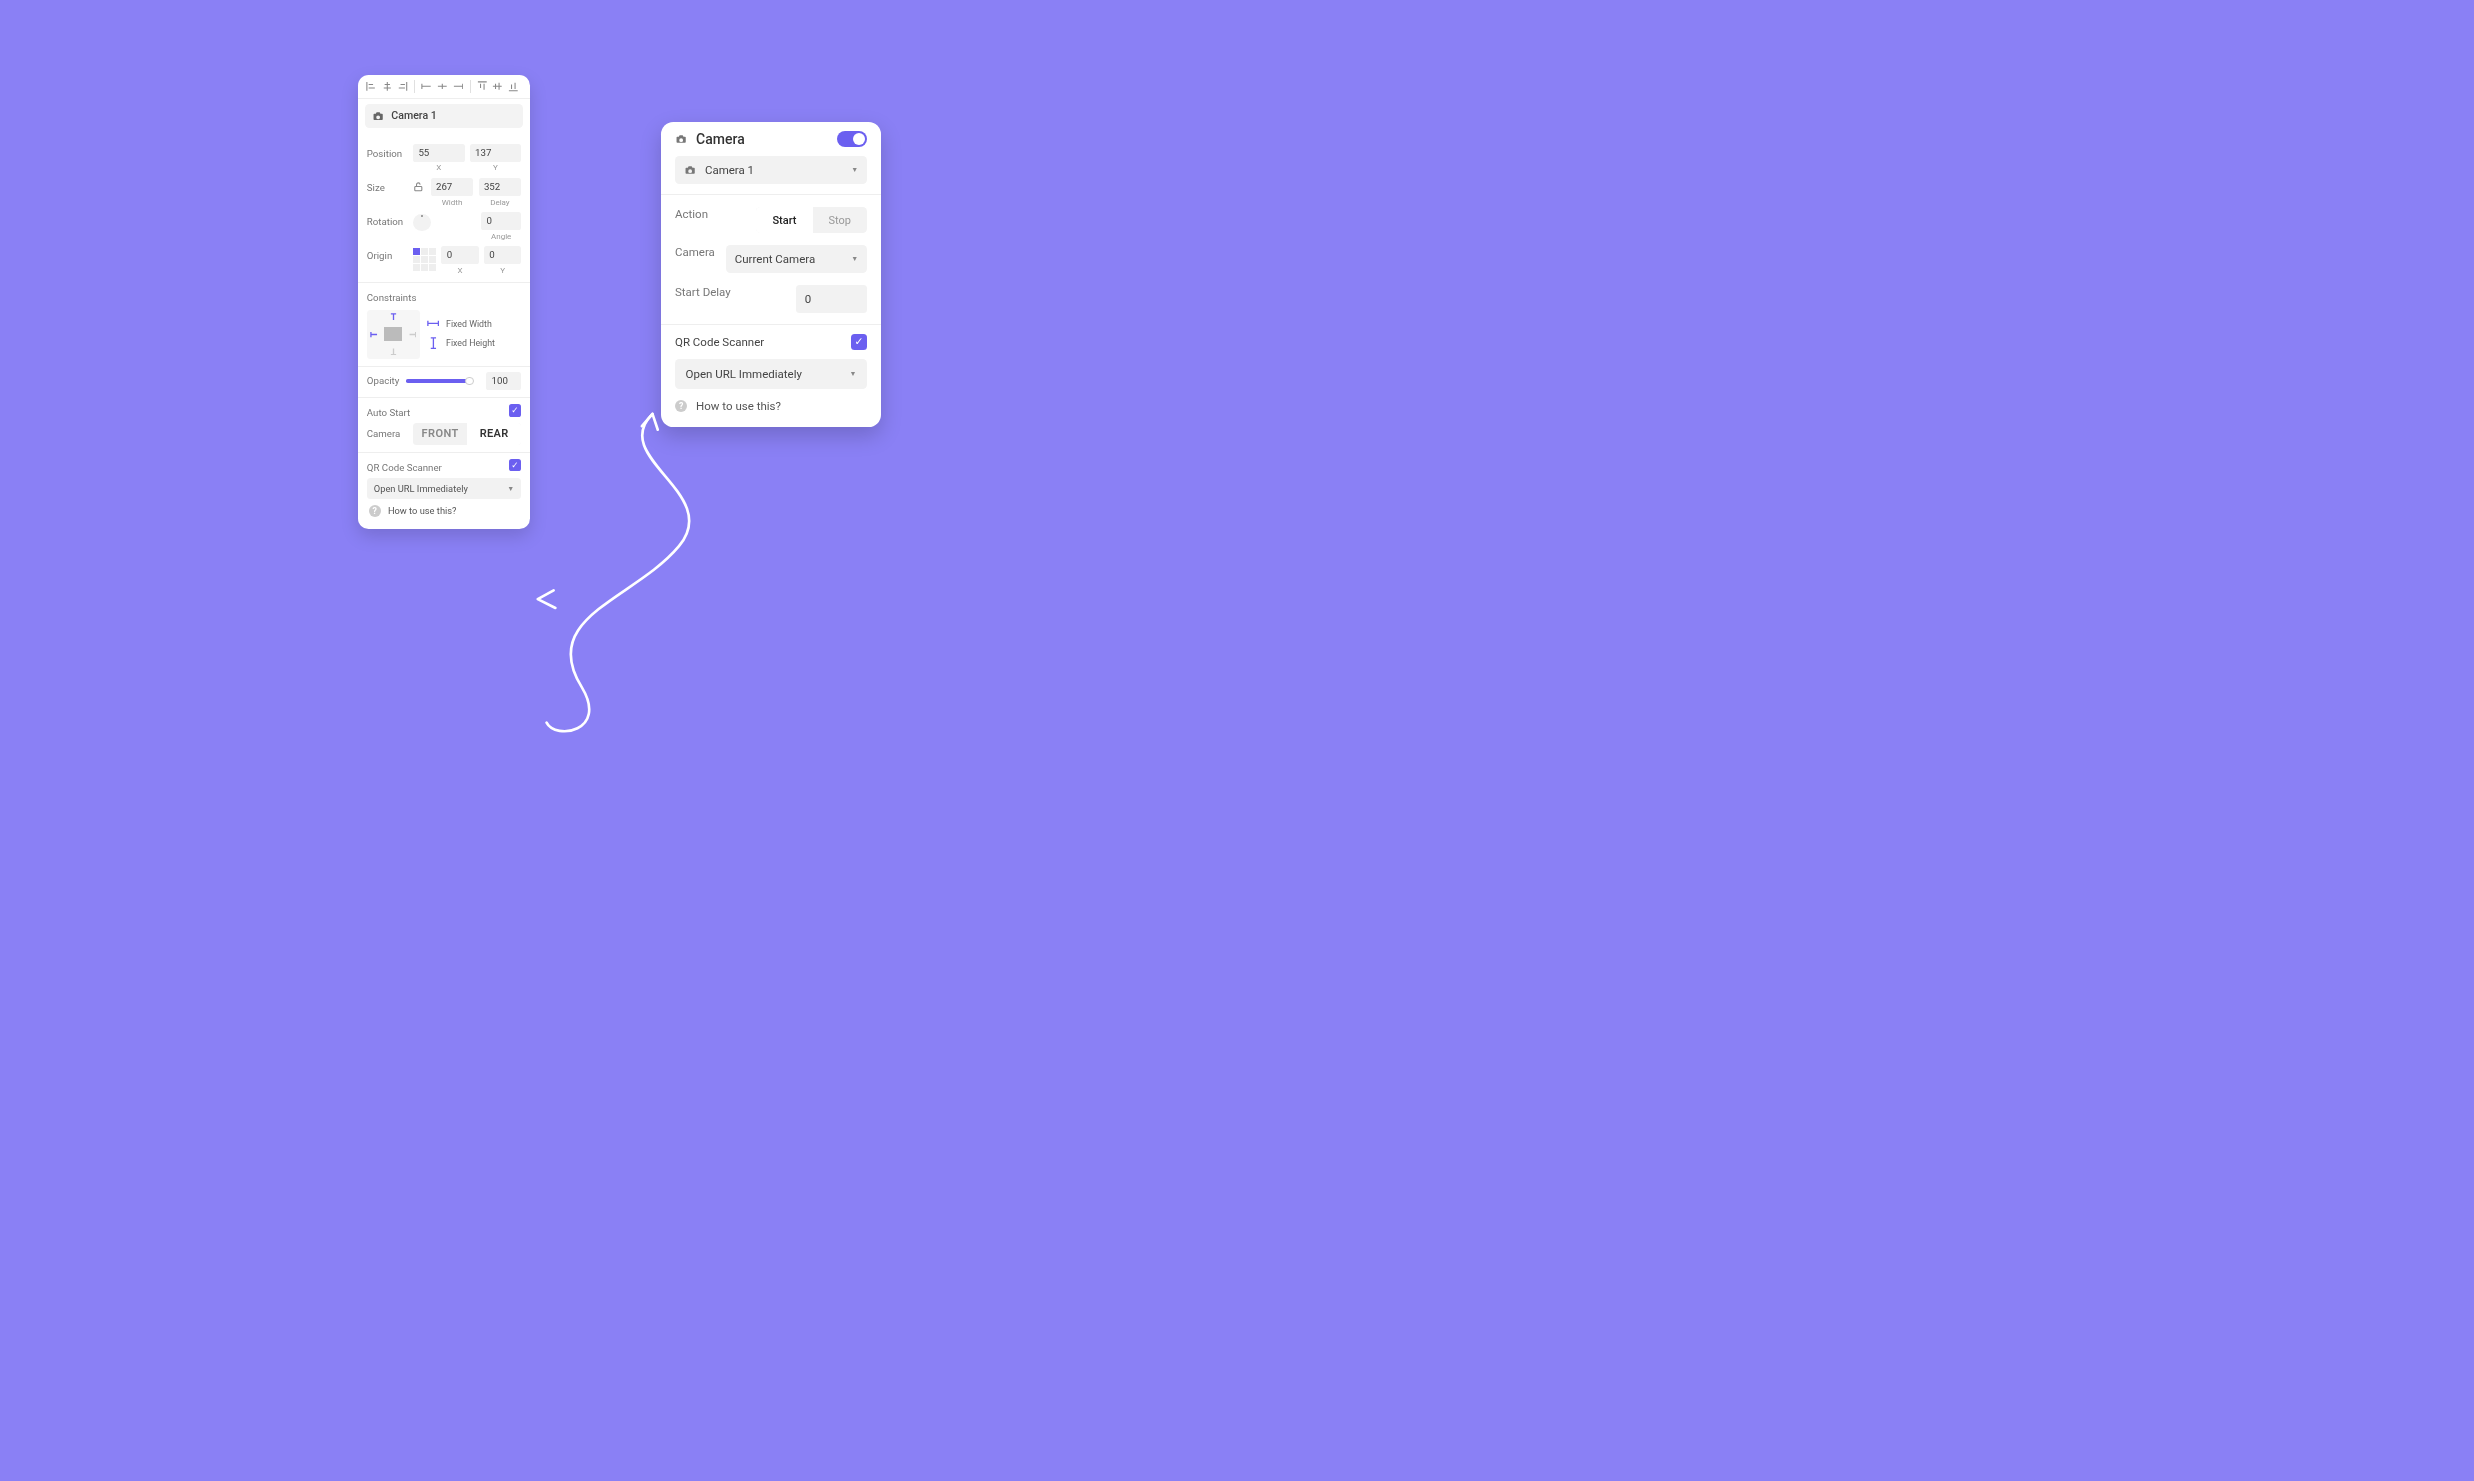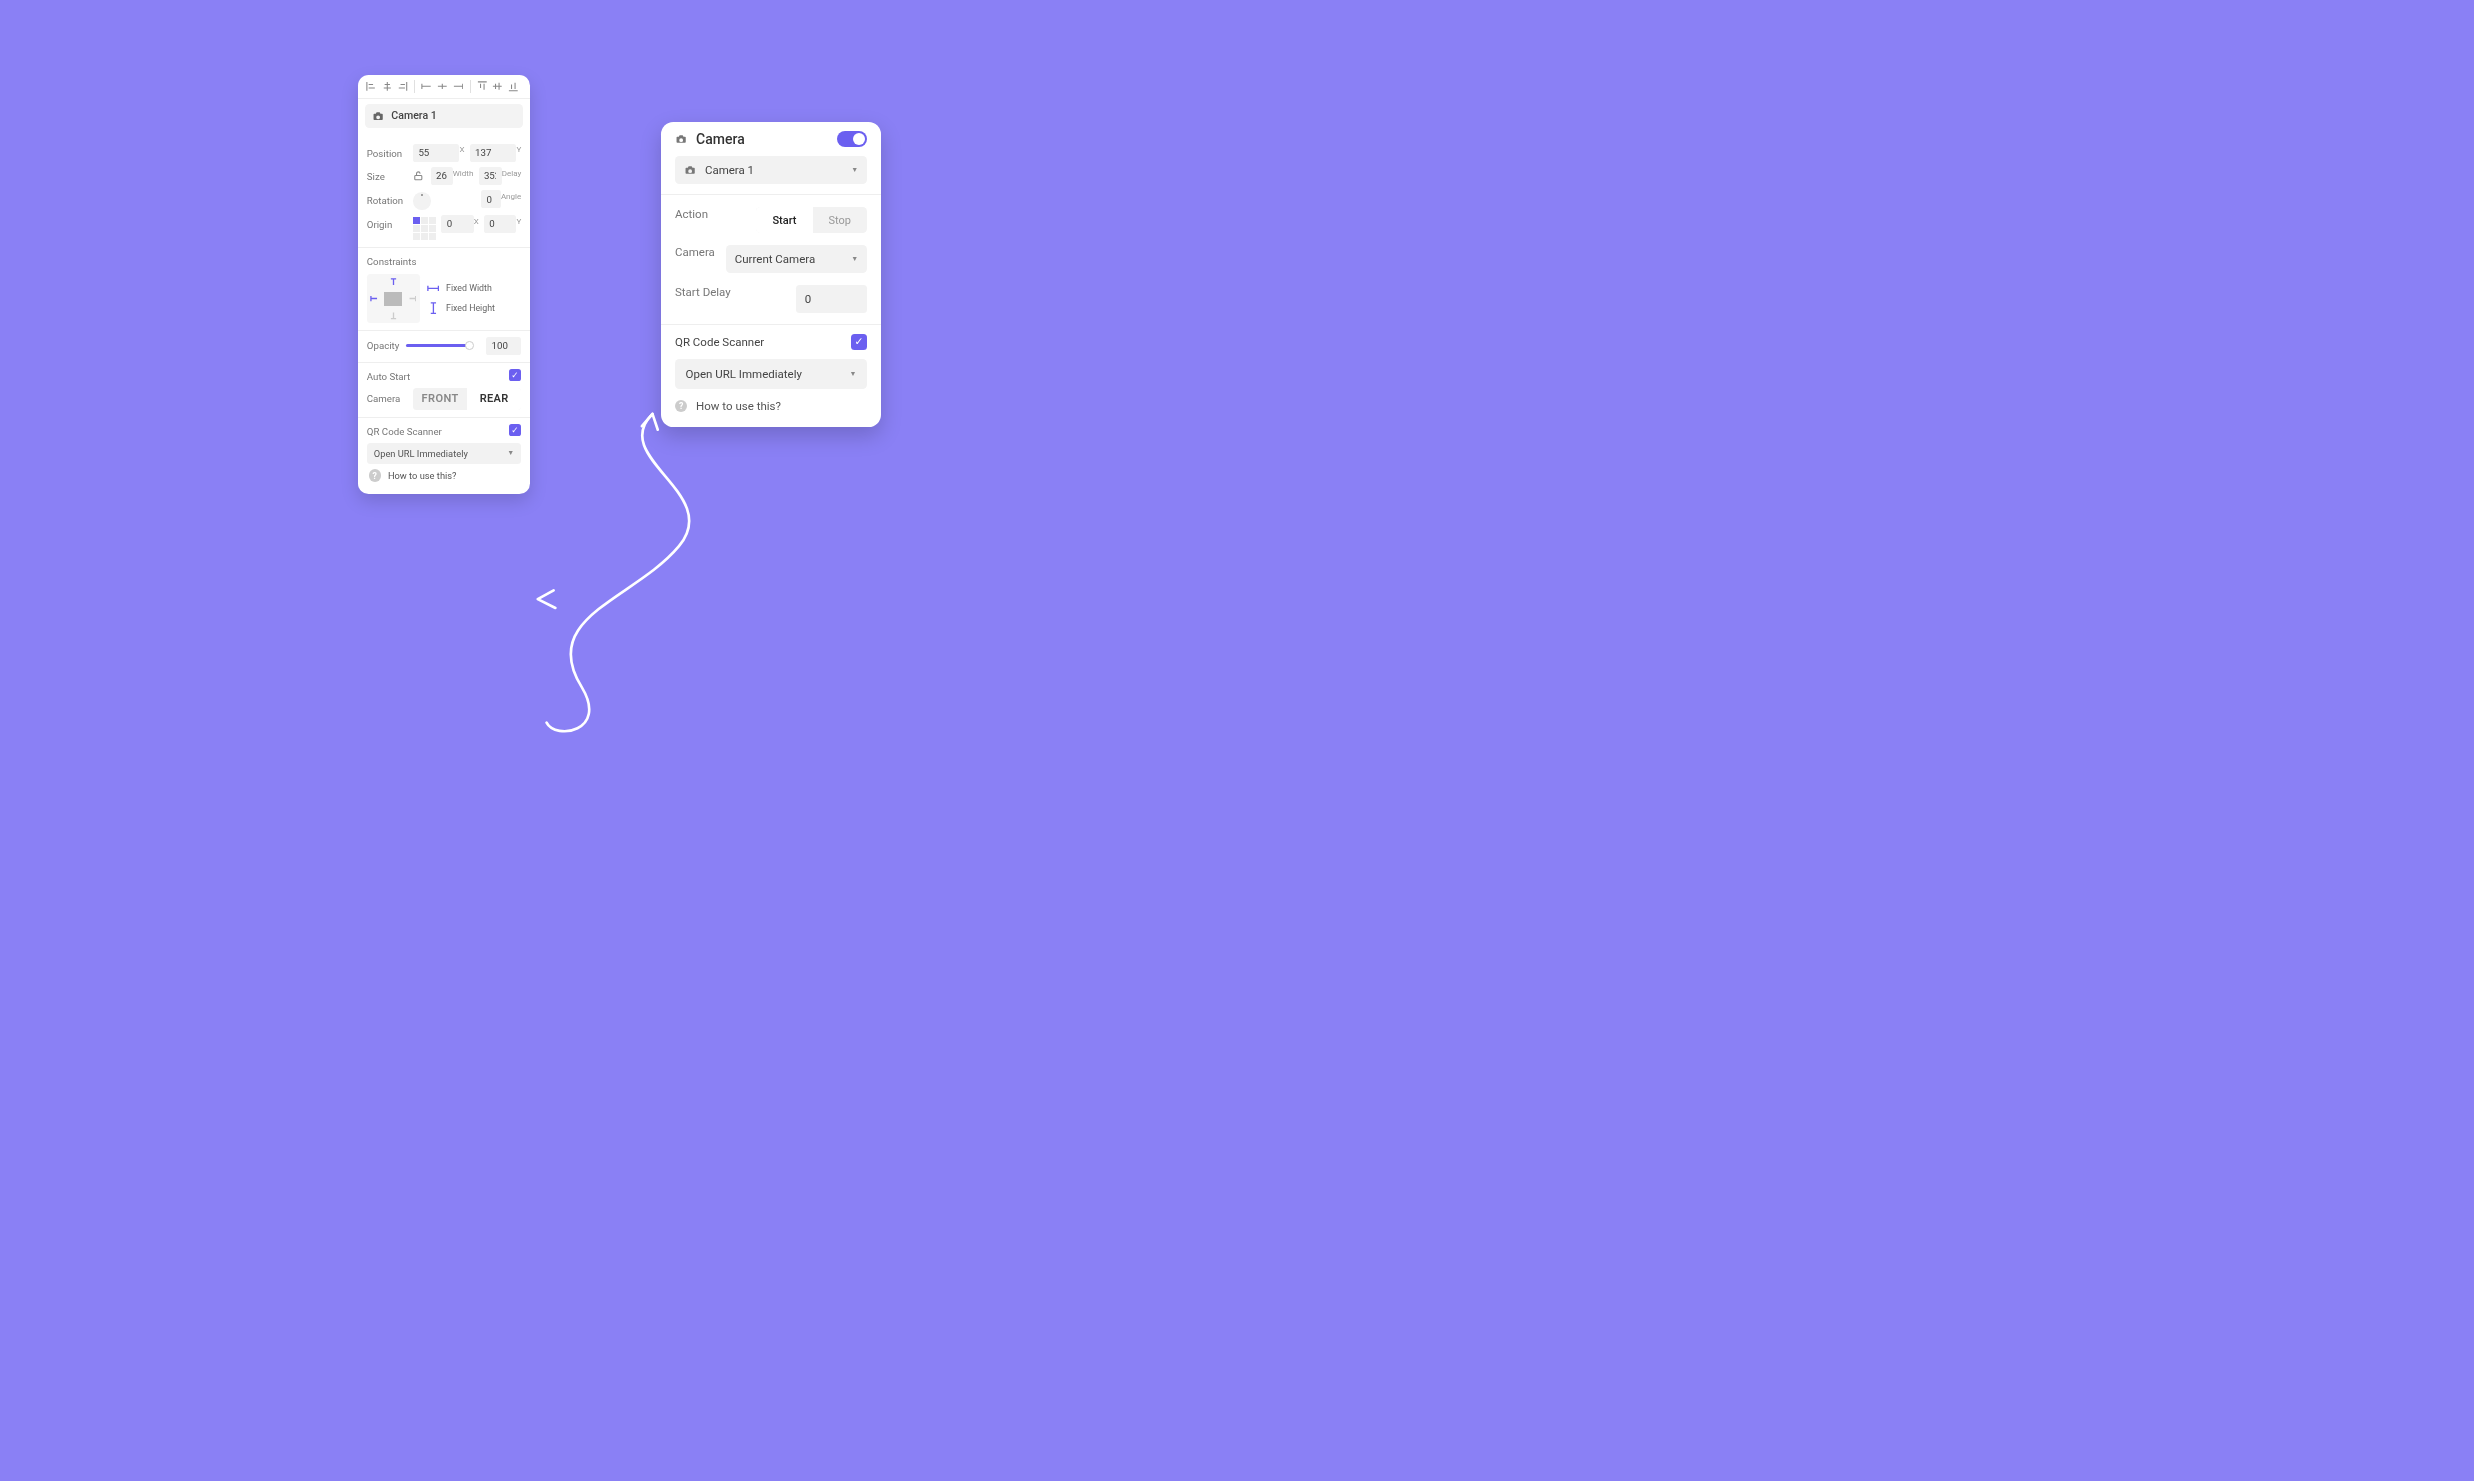--- a/index.html
+++ b/index.html
@@ -50,21 +50,21 @@
     font-weight:500;
   }
   .cam-icon {
     width:12.3px;height:12.3px; display:flex;align-items:center;justify-content:center;color:#666;
   }
   .section { padding: 5.3px 8.8px 7px; border-bottom:0.9px solid #eee; }
   .section:last-child { border-bottom:none; }
   .prop-row { display:flex; align-items:flex-start; margin-top:5.3px; gap:5.3px;}
   .prop-label { width:41px; font-size:9.7px; color:#777; padding-top:4.4px;}
   .prop-fields { flex:1; display:flex; gap:5.3px; }
-  .field-wrap { flex:1; display:flex; }
+  .field-wrap { flex:1; display:flex; flex-direction:column; }
   .field-wrap .sub {
     text-align:center; font-size:8px; color:#999; margin-top:1.8px;
   }
   .num-input {
     background:#f2f2f2; border:none; border-radius:2.6px;
     padding:3.5px 5.3px; font-size:9.7px; color:#444; width:100%;
     font-family:inherit;
   }
   .lock-icon { width:12.3px; color:#888; padding-top:4.4px; cursor:pointer; }
   .rotation-knob {

